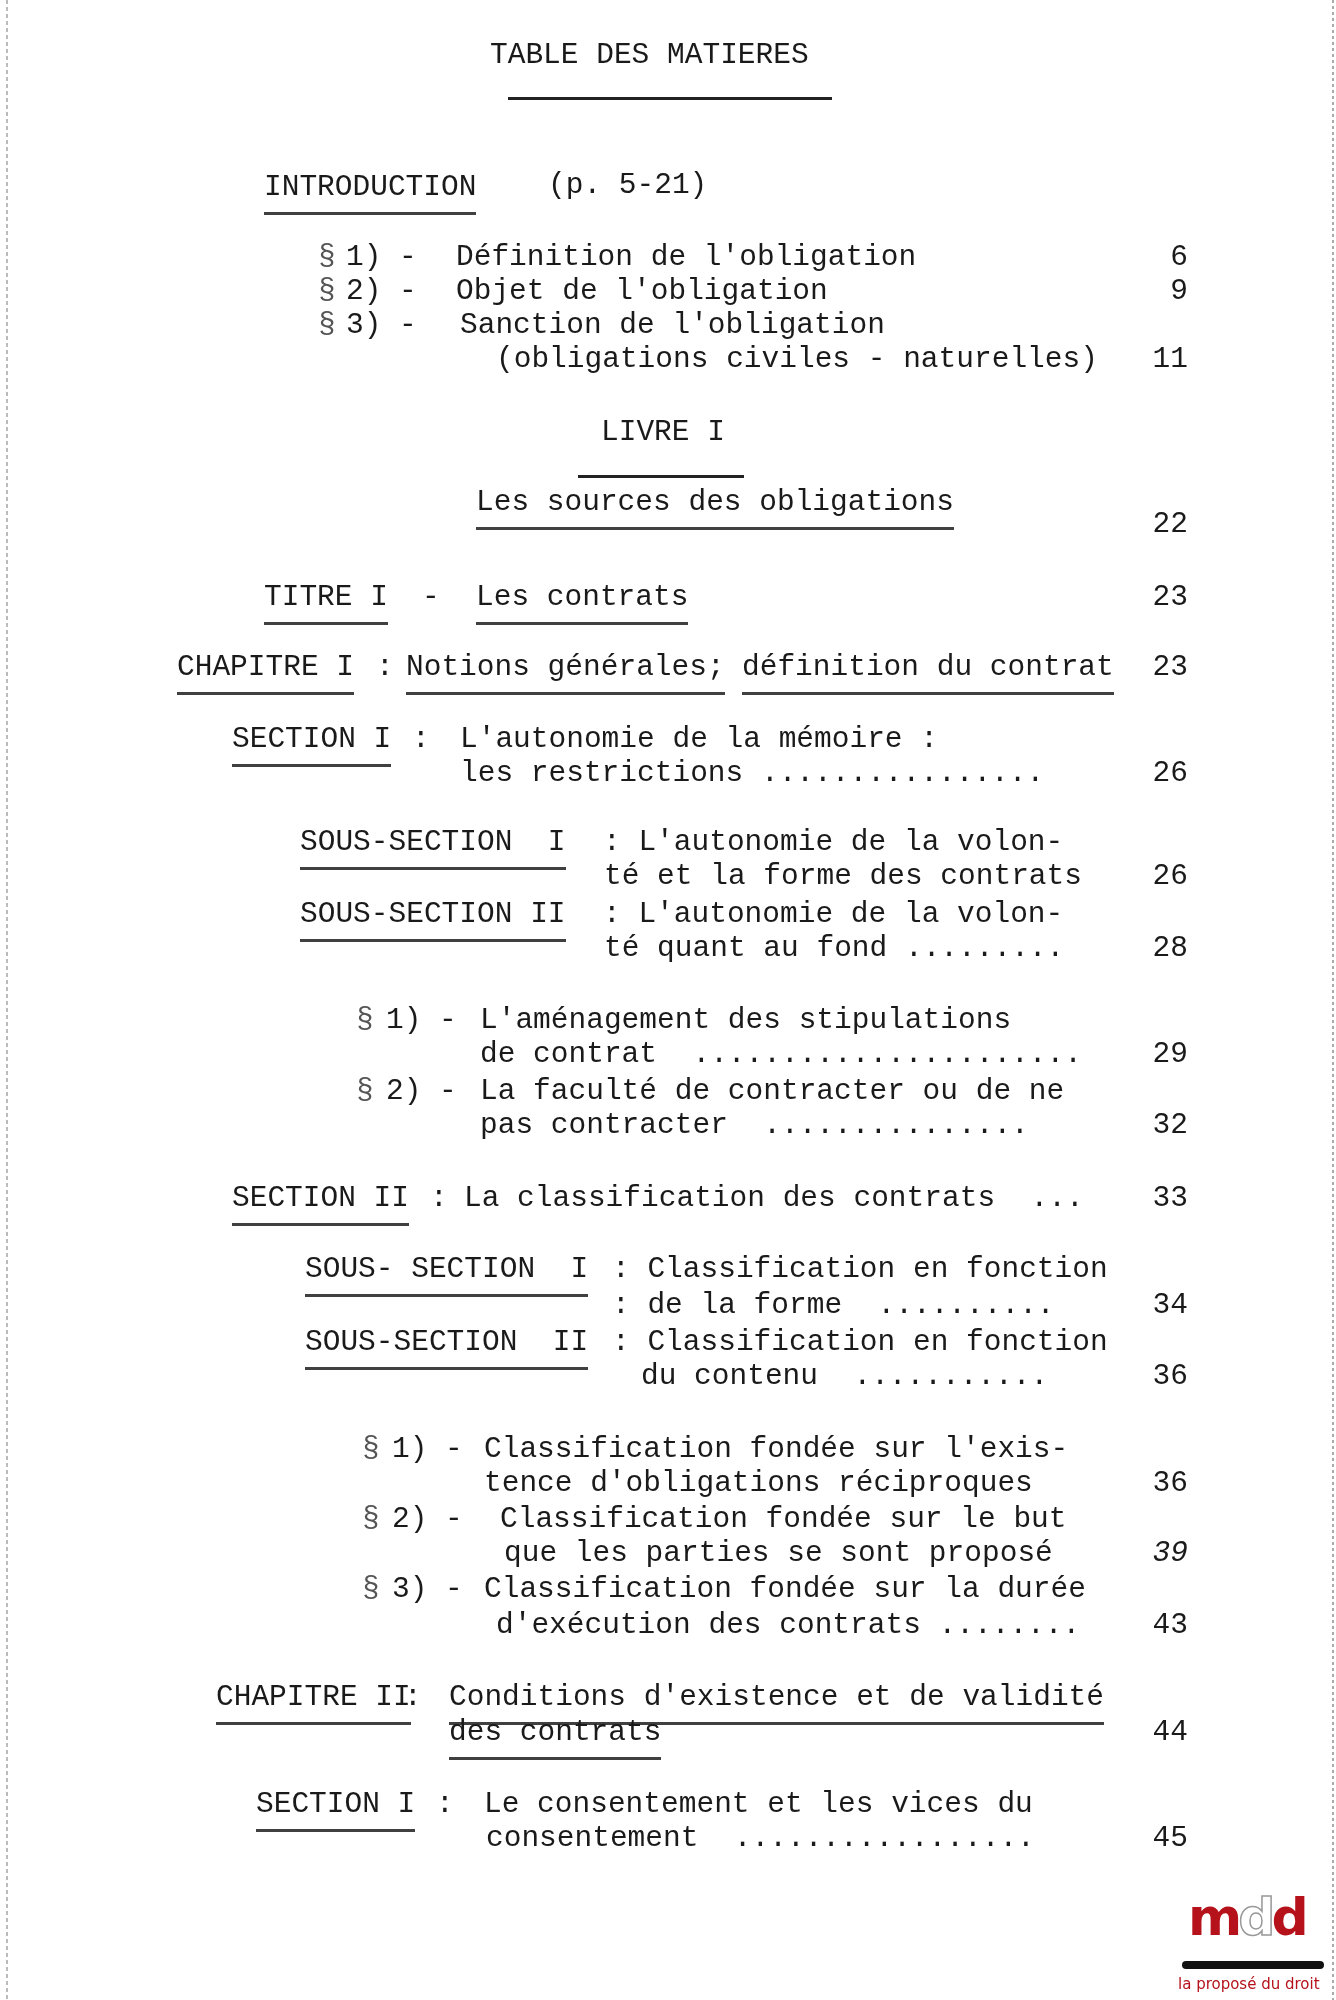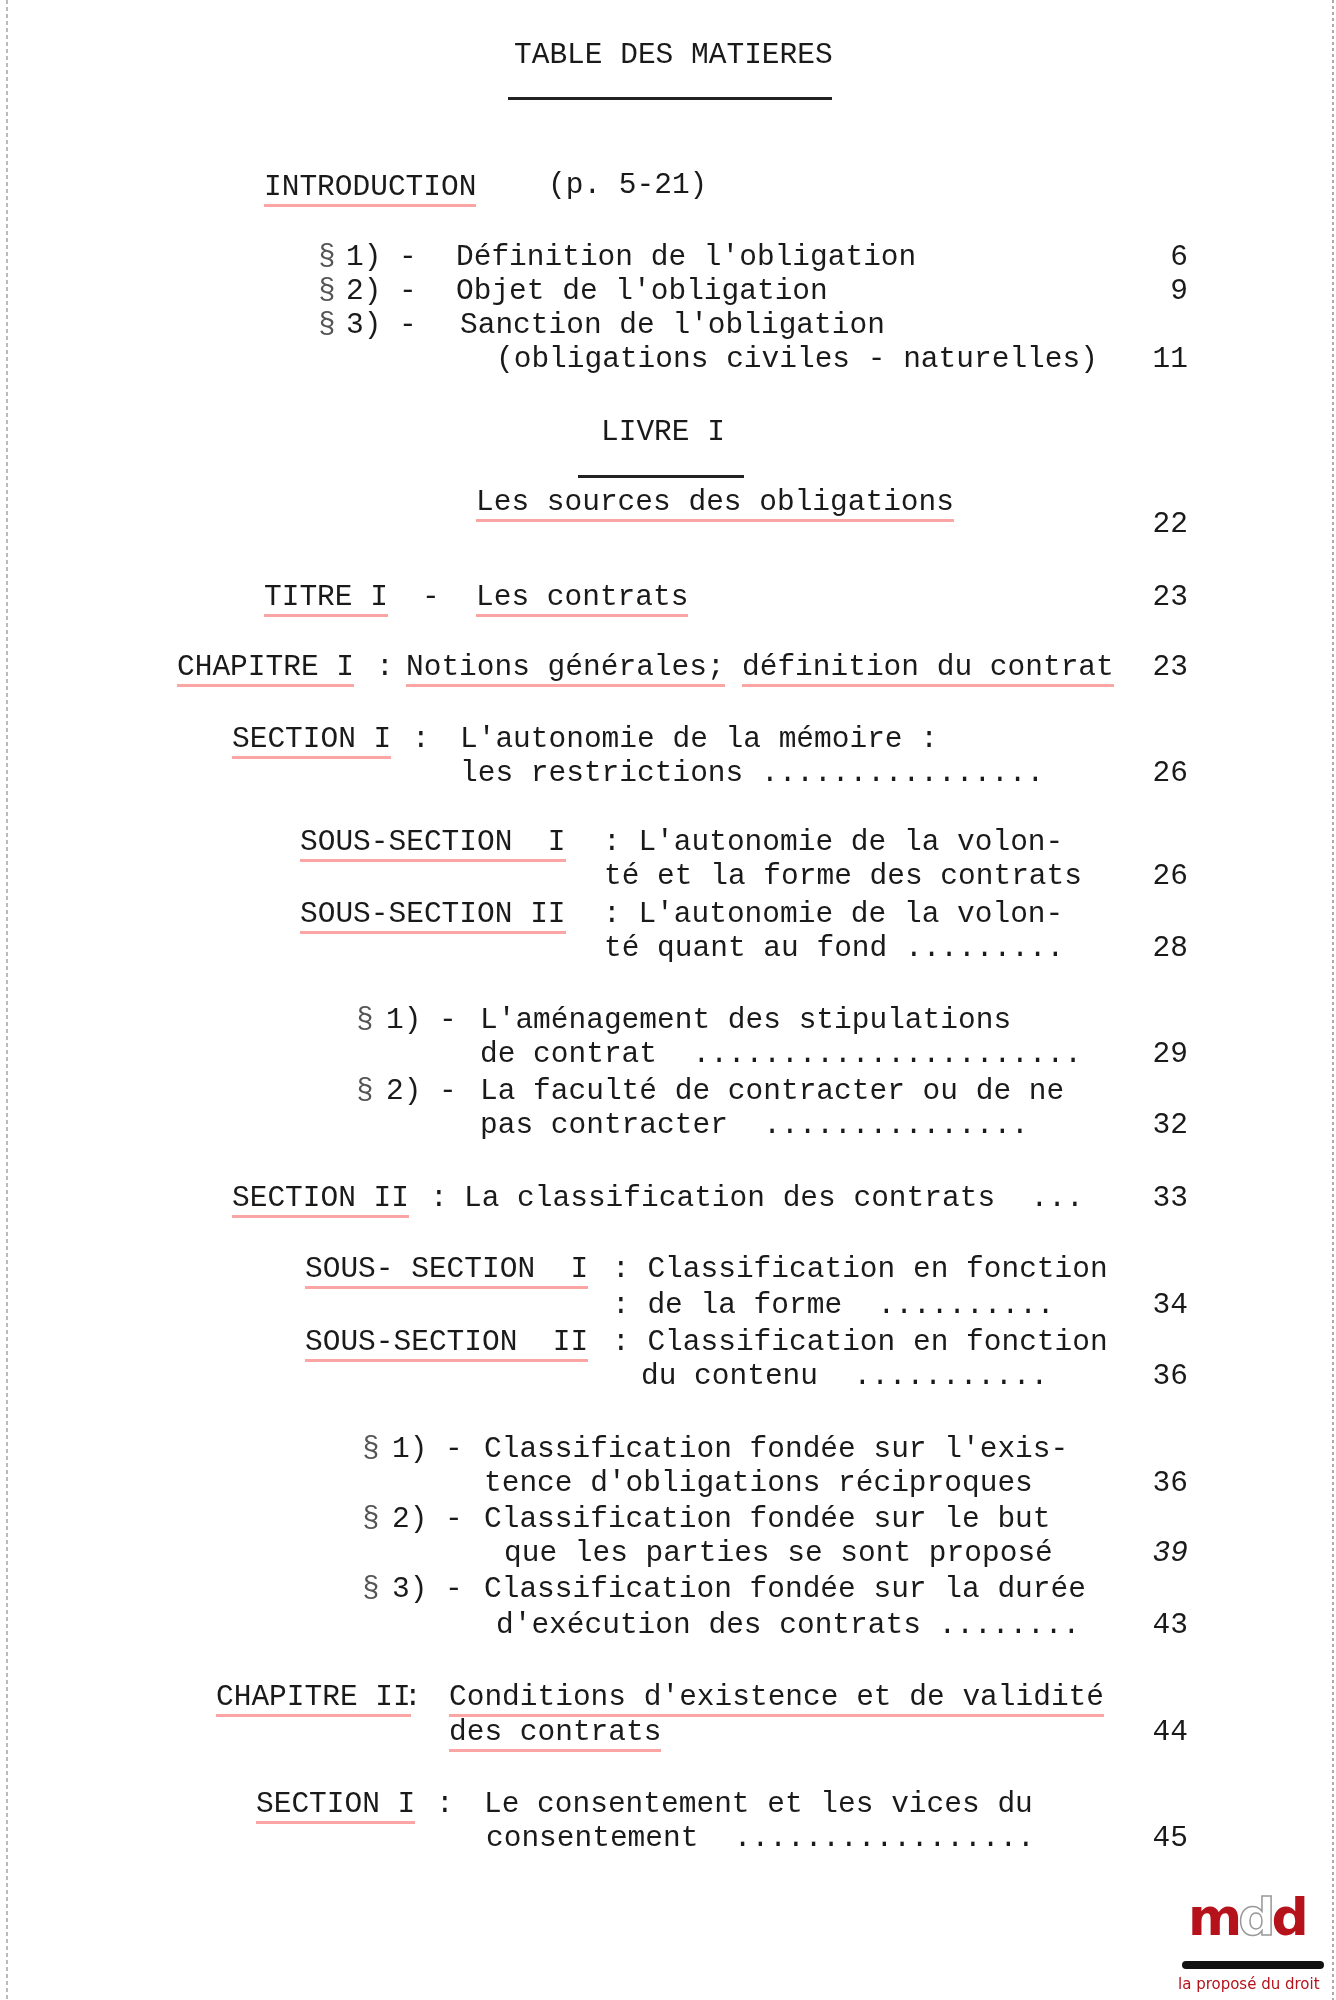--- a/index.html
+++ b/index.html
@@ -2,39 +2,39 @@
 <html><head>
 <meta charset="utf-8">
 <style>
   html, body { margin: 0; padding: 0; }
   body {
     width: 1336px; height: 2000px; background: #ffffff; position: relative; overflow: hidden;
     font-family: "Liberation Mono", "DejaVu Sans Mono", monospace;
     color: #1a1a1a;
   }
   .t { position: absolute; font-size: 29.5px; line-height: 34px; white-space: pre; letter-spacing: 0px; }
-  .u { border-bottom: 3px solid #fca5a5; padding-bottom: 0; }
+  .u { border-bottom: 3px solid #404040; padding-bottom: 8px; }
   .pn { position: absolute; font-size: 29.5px; line-height: 34px; text-align: right; width: 80px; left: 1108px; white-space: pre; }
   .rule { position: absolute; height: 3px; background: #222; }
   .sect { position: absolute; font-size: 29.5px; line-height: 34px; color: #555; }
   .scanline-left { position: absolute; left: 6px; top: 0; width: 2px; height: 2000px; background: repeating-linear-gradient(#bbb 0 4px, transparent 4px 7px); }
   .scanline-right { position: absolute; left: 1332px; top: 0; width: 2px; height: 2000px; background: repeating-linear-gradient(#aaa 0 3px, transparent 3px 6px); }
   .logo { position: absolute; left: 1172px; top: 1885px; width: 160px; height: 112px; font-family: "DejaVu Sans", sans-serif; }
   .logo .mdd { position: absolute; left: 16px; top: 0; font-size: 52px; font-weight: bold; line-height: 64px; color: #b5121b; letter-spacing: -4px; text-align: center; }
   .logo .mdd .o { color: #ffffff; -webkit-text-stroke: 1.5px #999; }
   .logo .bar { position: absolute; left: 10px; top: 76px; width: 142px; height: 8px; border-radius: 4px; background: #111; }
   .logo .tag { position: absolute; left: 6px; top: 90px; font-size: 15px; color: #b5121b; white-space: nowrap; }
 </style>
 </head>
 <body>
 
 <div class="scanline-left"></div>
 <div class="scanline-right"></div>
 
-<div class="t" style="left:514px; top:38px;">TABLE DES MATIERES</div>
+<div class="t" style="left:490px; top:38px;">TABLE DES MATIERES</div>
 <div class="rule" style="left:508px; top:97px; width:324px;"></div>
 
 <div class="t u" style="left:264px; top:170px;">INTRODUCTION</div>
 <div class="t" style="left:548px; top:168px;">(p. 5-21)</div>
 
 <div class="sect" style="left:318px; top:240px;">§</div>
 <div class="t" style="left:346px; top:240px;">1) -</div>
 <div class="t" style="left:456px; top:240px;">Définition de l'obligation</div>
 <div class="pn" style="top:240px;">6</div>
 
@@ -109,21 +109,21 @@
 <div class="pn" style="top:1359px;">36</div>
 
 <div class="sect" style="left:362px; top:1432px;">§</div>
 <div class="t" style="left:392px; top:1432px;">1) -</div>
 <div class="t" style="left:484px; top:1432px;">Classification fondée sur l'exis-</div>
 <div class="t" style="left:484px; top:1466px;">tence d'obligations réciproques</div>
 <div class="pn" style="top:1466px;">36</div>
 
 <div class="sect" style="left:362px; top:1502px;">§</div>
 <div class="t" style="left:392px; top:1502px;">2) -</div>
-<div class="t" style="left:484px; top:1502px;">Classification fondée sur le but</div>
+<div class="t" style="left:500px; top:1502px;">Classification fondée sur le but</div>
 <div class="t" style="left:504px; top:1536px;">que les parties se sont proposé</div>
 <div class="pn" style="top:1536px;font-style:italic;">39</div>
 
 <div class="sect" style="left:362px; top:1572px;">§</div>
 <div class="t" style="left:392px; top:1572px;">3) -</div>
 <div class="t" style="left:484px; top:1572px;">Classification fondée sur la durée</div>
 <div class="t" style="left:484px; top:1608px;margin-left:12px;">d'exécution des contrats ........</div>
 <div class="pn" style="top:1608px;">43</div>
 
 <div class="t u" style="left:184px; top:1680px;margin-left:32px;">CHAPITRE II</div>

